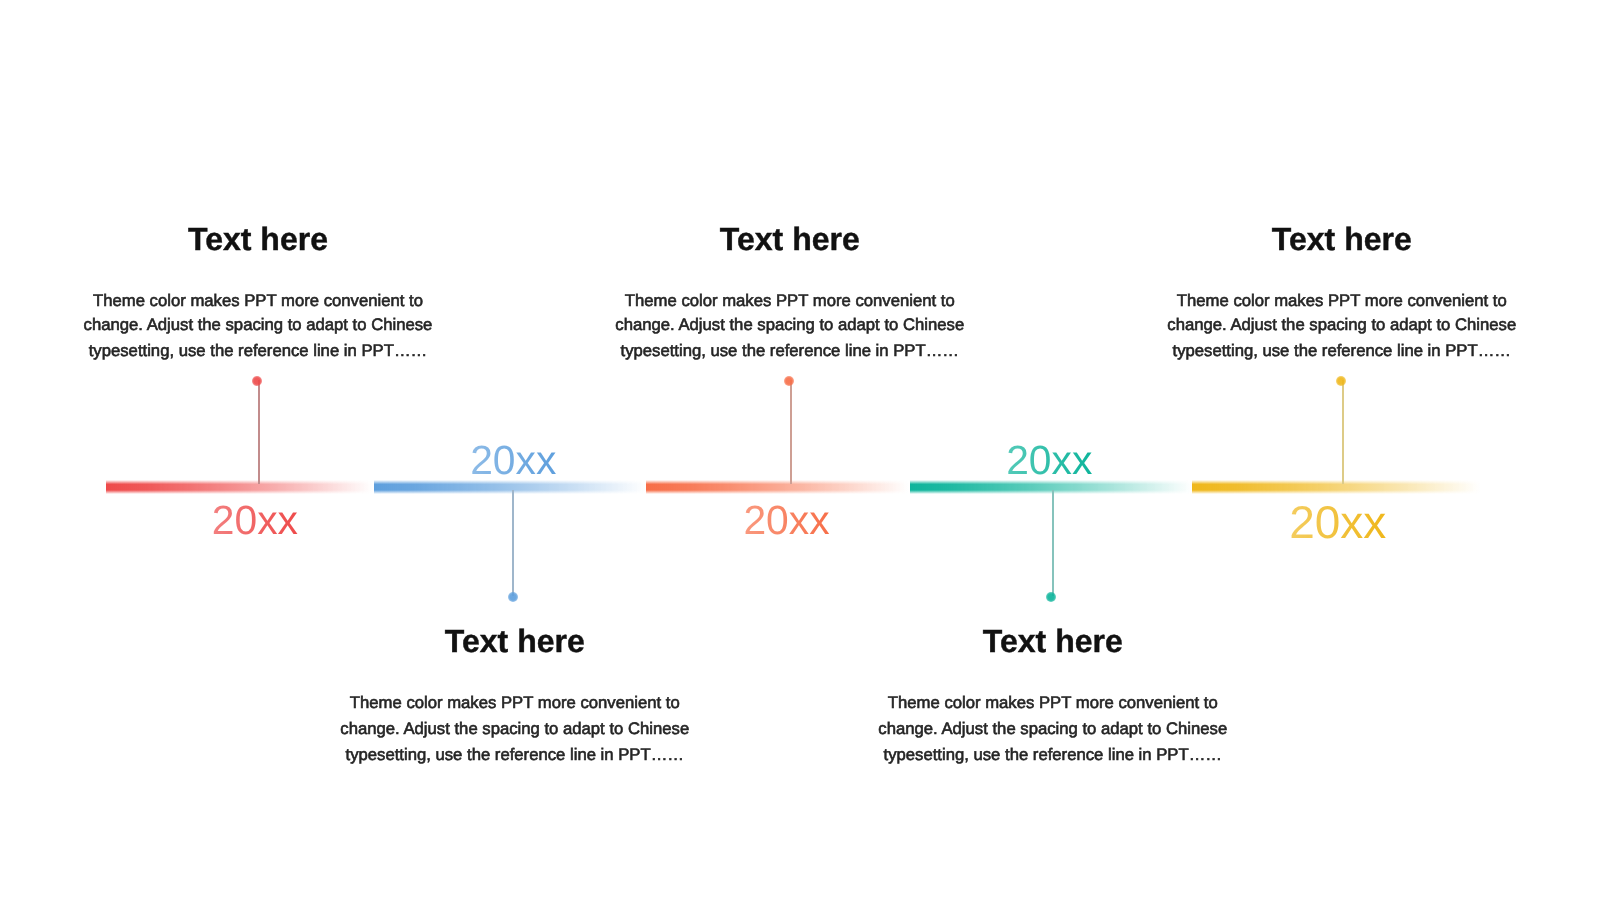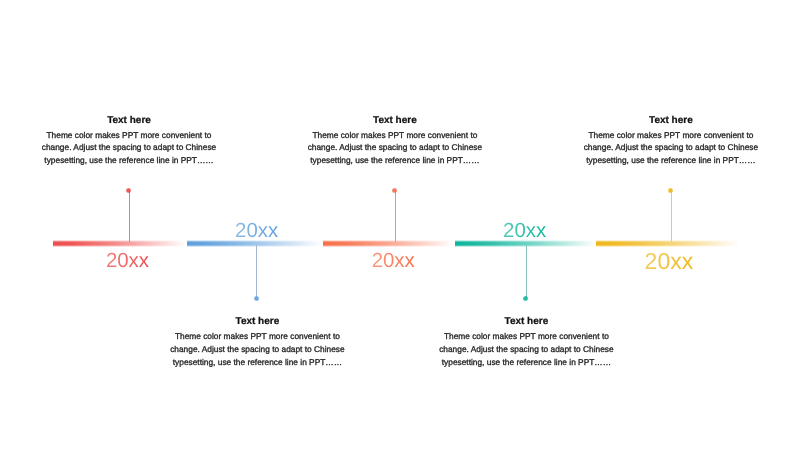--- a/index.html
+++ b/index.html
@@ -25,23 +25,23 @@
   
   .yearlbl{position:absolute;font-weight:normal;font-size:20.4px;letter-spacing:0;white-space:nowrap;
     -webkit-background-clip:text;background-clip:text;color:transparent;}
   .yearlbl.up{top:250px;}
   .yearlbl.down{top:219.5px;}
 
   
   .tb{position:absolute;width:200px;text-align:center;}
   .tb.up{top:113.5px;}
   .tb.down{top:315.2px;}
-  .tb .hd{font-size:10px;font-weight:bold;color:#111111;line-height:14px;
+  .tb .hd{font-size:16px;font-weight:bold;color:#111111;line-height:14px;
           -webkit-text-stroke:0.22px #111111;}
-  .tb .bd{width:178px;margin:1px auto 0 auto;font-size:8.35px;color:#252525;
+  .tb .bd{width:178px;margin:16px auto 0 auto;font-size:8.35px;color:#252525;
           line-height:12.8px;-webkit-text-stroke:0.3px #252525;}
 </style>
 </head>
 <body>
 
 <div id="stage">
 
   <div class="bar-seg" style="left: 53px; width: 133px; background: linear-gradient(90deg, rgb(238, 74, 74) 0%, rgba(238, 74, 74, 0.92) 15%, rgba(238, 74, 74, 0.796) 30%, rgba(238, 74, 74, 0.655) 45%, rgba(238, 74, 74, 0.494) 60%, rgba(238, 74, 74, 0.318) 75%, rgba(238, 74, 74, 0.13) 90%, rgba(238, 74, 74, 0) 100%);"></div>
   <div class="bar-seg" style="left: 186.5px; width: 136px; background: linear-gradient(90deg, rgb(94, 159, 221) 0%, rgba(94, 159, 221, 0.92) 15%, rgba(94, 159, 221, 0.796) 30%, rgba(94, 159, 221, 0.655) 45%, rgba(94, 159, 221, 0.494) 60%, rgba(94, 159, 221, 0.318) 75%, rgba(94, 159, 221, 0.13) 90%, rgba(94, 159, 221, 0) 100%);"></div>
   <div class="bar-seg" style="left: 323px; width: 131px; background: linear-gradient(90deg, rgb(247, 110, 72) 0%, rgba(247, 110, 72, 0.92) 15%, rgba(247, 110, 72, 0.796) 30%, rgba(247, 110, 72, 0.655) 45%, rgba(247, 110, 72, 0.494) 60%, rgba(247, 110, 72, 0.318) 75%, rgba(247, 110, 72, 0.13) 90%, rgba(247, 110, 72, 0) 100%);"></div>

